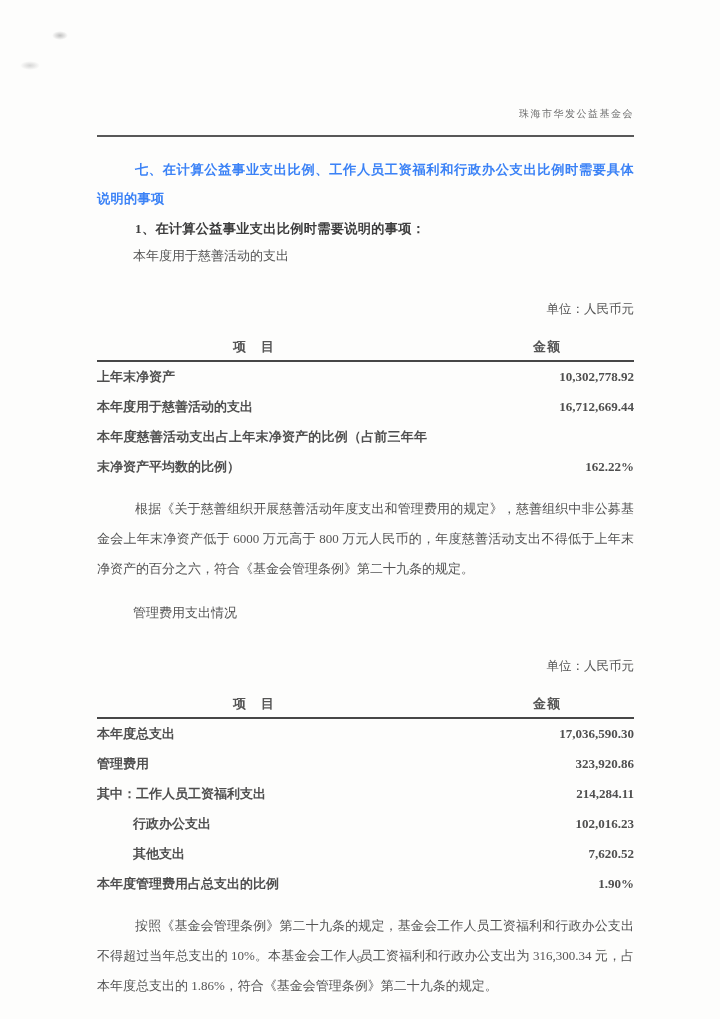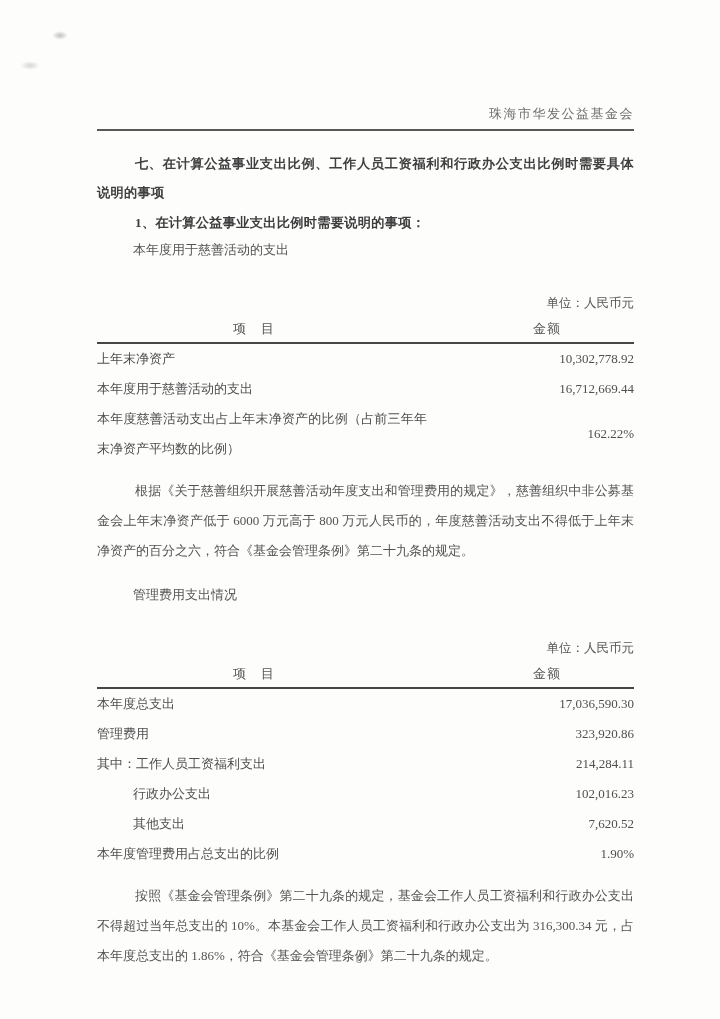--- a/index.html
+++ b/index.html
@@ -18,57 +18,57 @@
   .speck { position:absolute; border-radius:50%; }
   .speck-1 { left:52px; top:31px; width:16px; height:9px;
              background:radial-gradient(ellipse at center, rgba(120,120,120,.45), rgba(120,120,120,0) 70%); }
   .speck-2 { left:20px; top:61px; width:20px; height:9px;
              background:radial-gradient(ellipse at center, rgba(140,140,140,.35), rgba(140,140,140,0) 70%); }
 
   
   .doc-header {
     margin-top:106px;
     text-align:right;
-    font-size:13px;
+    font-size:10px;
     letter-spacing:1.5px;
     color:#6e6e6e;
     line-height:16px;
-    padding-bottom:7px;
+    padding-bottom:13px;
     border-bottom:2px solid #585858;
   }
 
   
   .sec-title {
     margin-top:18px;
     font-weight:bold;
-    color:#404040;
+    color:#3b82f6;
     font-size:13.2px;
     line-height:29px;
     letter-spacing:.3px;
     text-align:justify;
     text-indent:38px;
   }
   .sub-heading {
     margin-top:2px;
     font-weight:bold;
     color:#3d3d3d;
     font-size:13.2px;
     line-height:28px;
     letter-spacing:.3px;
     text-indent:38px;
   }
   .caption { font-size:13px; line-height:26px; text-indent:36px; color:#555; }
   .unit-label { text-align:right; font-size:12.5px; line-height:25px; color:#555;margin-top:28px; }
 
   
-  .fin-table { margin-top:1px; }
+  .fin-table { margin-top:13px;font-weight:bold; }
   .t-head { position:relative; height:25px; border-bottom:2px solid #474747; font-size:13px; color:#555; }
   .t-head .col-item   { position:absolute; left:136px; top:3px; letter-spacing:1px; }
   .t-head .col-amount { position:absolute; left:436px; top:3px; letter-spacing:1px;text-align:right; }
-  .t-row { display:flex; align-items:center; font-size:13px; }
+  .t-row { display:flex; align-items:flex-end; font-size:13px; }
   .t-row .item   { line-height:30px; max-width:330px; text-align:justify; }
   .t-row .amount { margin-left:auto; line-height:30px; text-align:right; white-space:nowrap; }
   .t-row.indent .item { padding-left:36px; }
 
   
   .note {
     margin-top:12px;
     font-size:13px;
     line-height:30px;
     text-align:justify;

